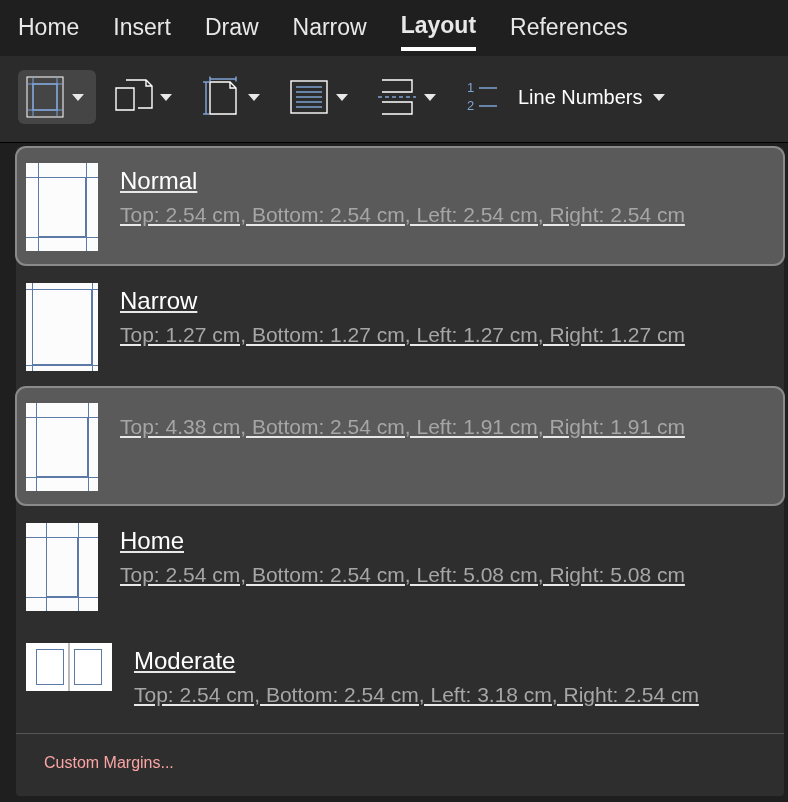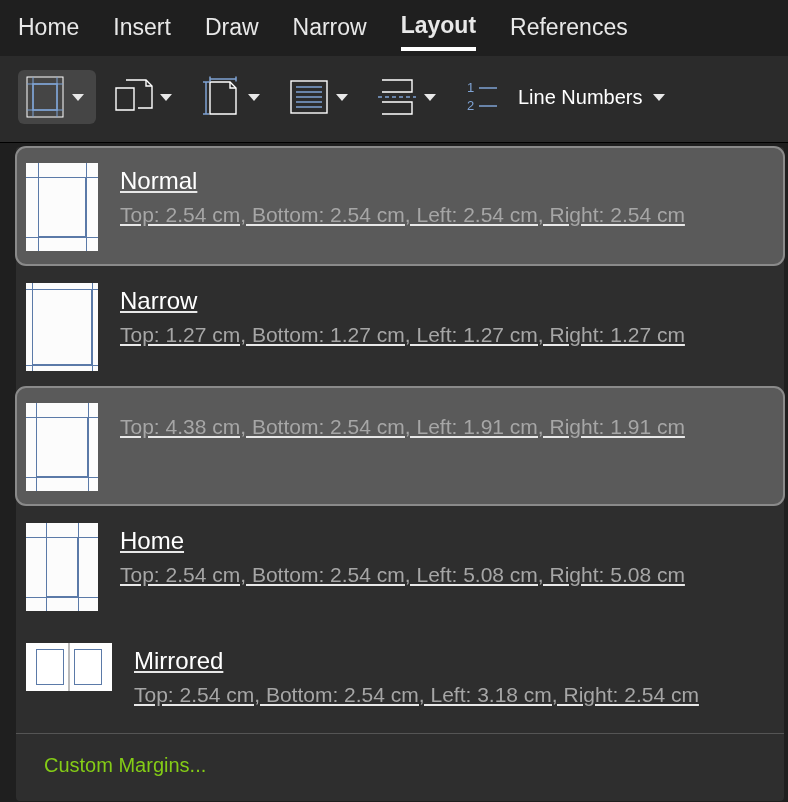--- a/index.html
+++ b/index.html
@@ -113,21 +113,21 @@
   .dd-item.mirrored .dd-thumb .half.left::after { inset: 6px 4px 6px 10px; }
   .dd-item.mirrored .dd-thumb .half.right::after { inset: 6px 10px 6px 4px; }
 
   .dd-text { display: flex; flex-direction: column; padding-top: 6px; }
   .dd-title { font-size: 24px; color: #ffffff; }
   .dd-desc  { font-size: 21px; color: #a6a6a6; margin-top: 8px; white-space: nowrap; }
 
   .dd-sep { height: 1px; background: #555; margin: 12px 0 0 0; }
   .dd-custom {
     padding: 20px 0 22px 28px;
-    font-size: 20px; color: #84cc16;
+    font-size: 16px; color: #fca5a5;
     cursor: pointer;
   }
 
   
   .tline { position: absolute; background: #5b7aa8; }
 </style>
 </head>
 <body>
 
 <div class="ribbon-tabs">
@@ -275,19 +275,19 @@
         <div class="dd-title">Home</div>
         <div class="dd-desc">Top: 2.54 cm, Bottom: 2.54 cm, Left: 5.08 cm, Right: 5.08 cm</div>
       </div>
     </div>
     <div class="dd-item mirrored">
       <div class="dd-thumb">
         <div class="half left"></div>
         <div class="half right"></div>
       </div>
       <div class="dd-text">
-        <div class="dd-title">Mirrored</div>
+        <div class="dd-title">Moderate</div>
         <div class="dd-desc">Top: 2.54 cm, Bottom: 2.54 cm, Left: 3.18 cm, Right: 2.54 cm</div>
       </div>
     </div>
     <div class="dd-sep"></div>
     <div class="dd-custom">Custom Margins...</div>
   </div>
 
 </body></html>

